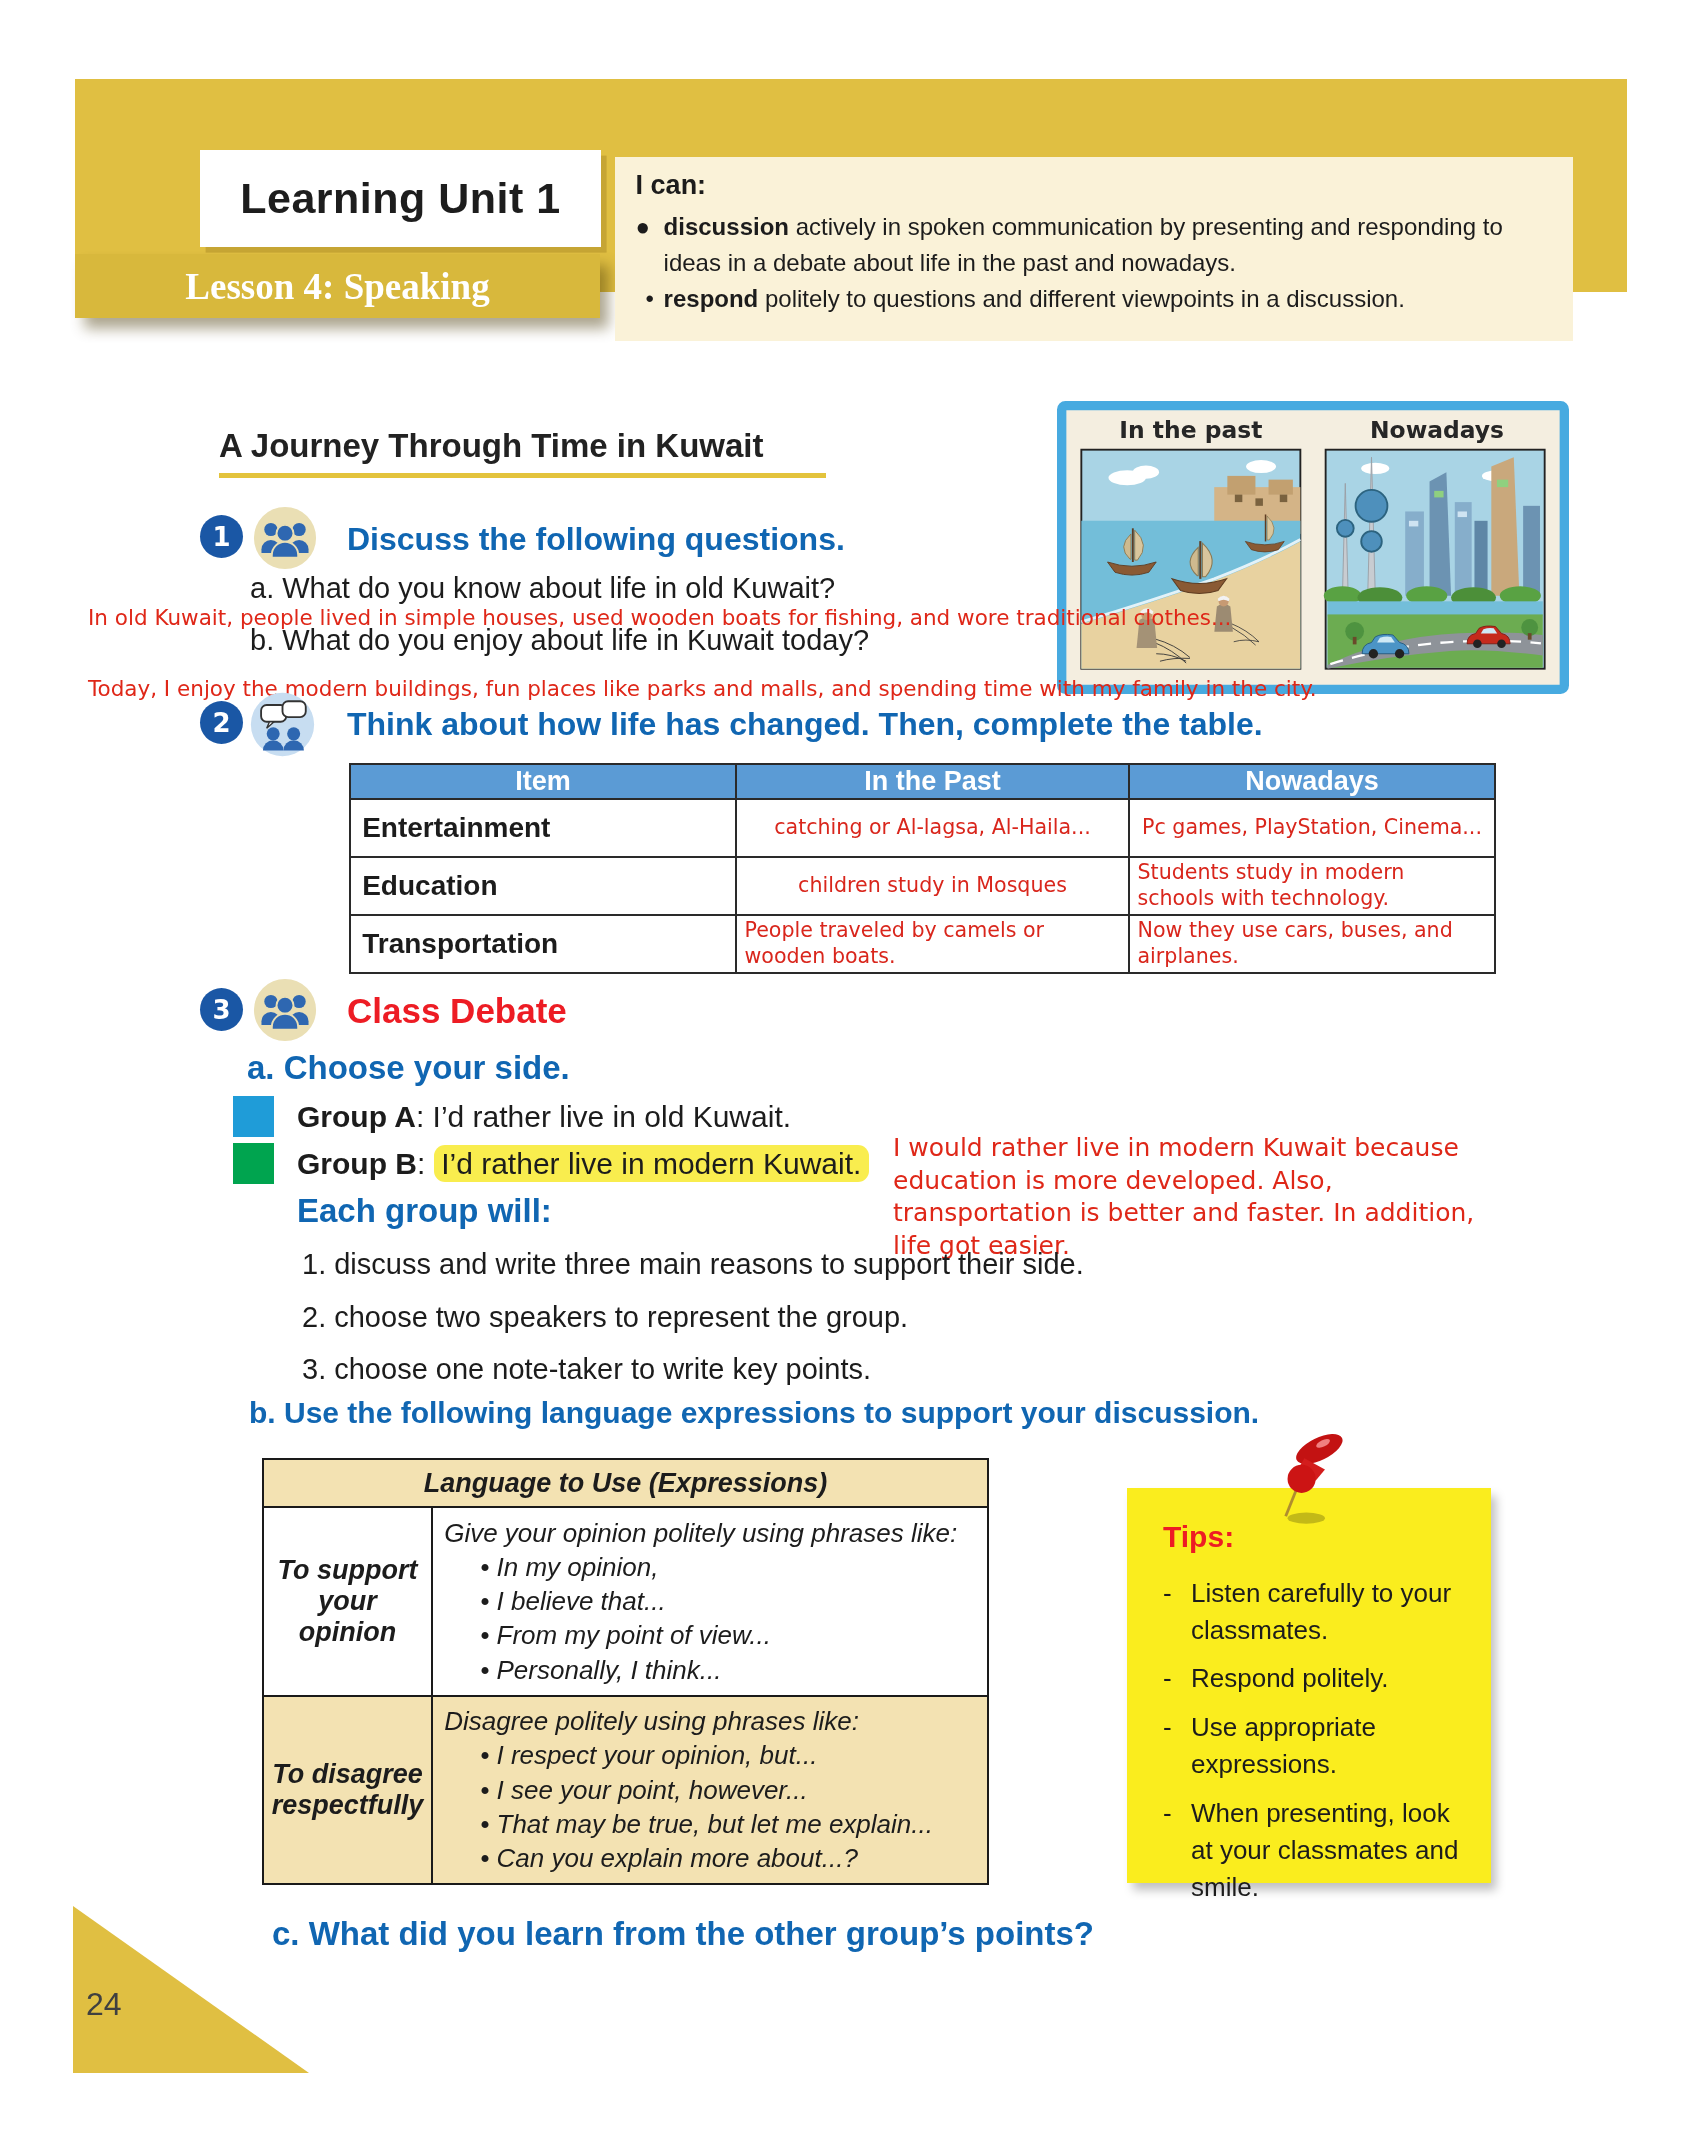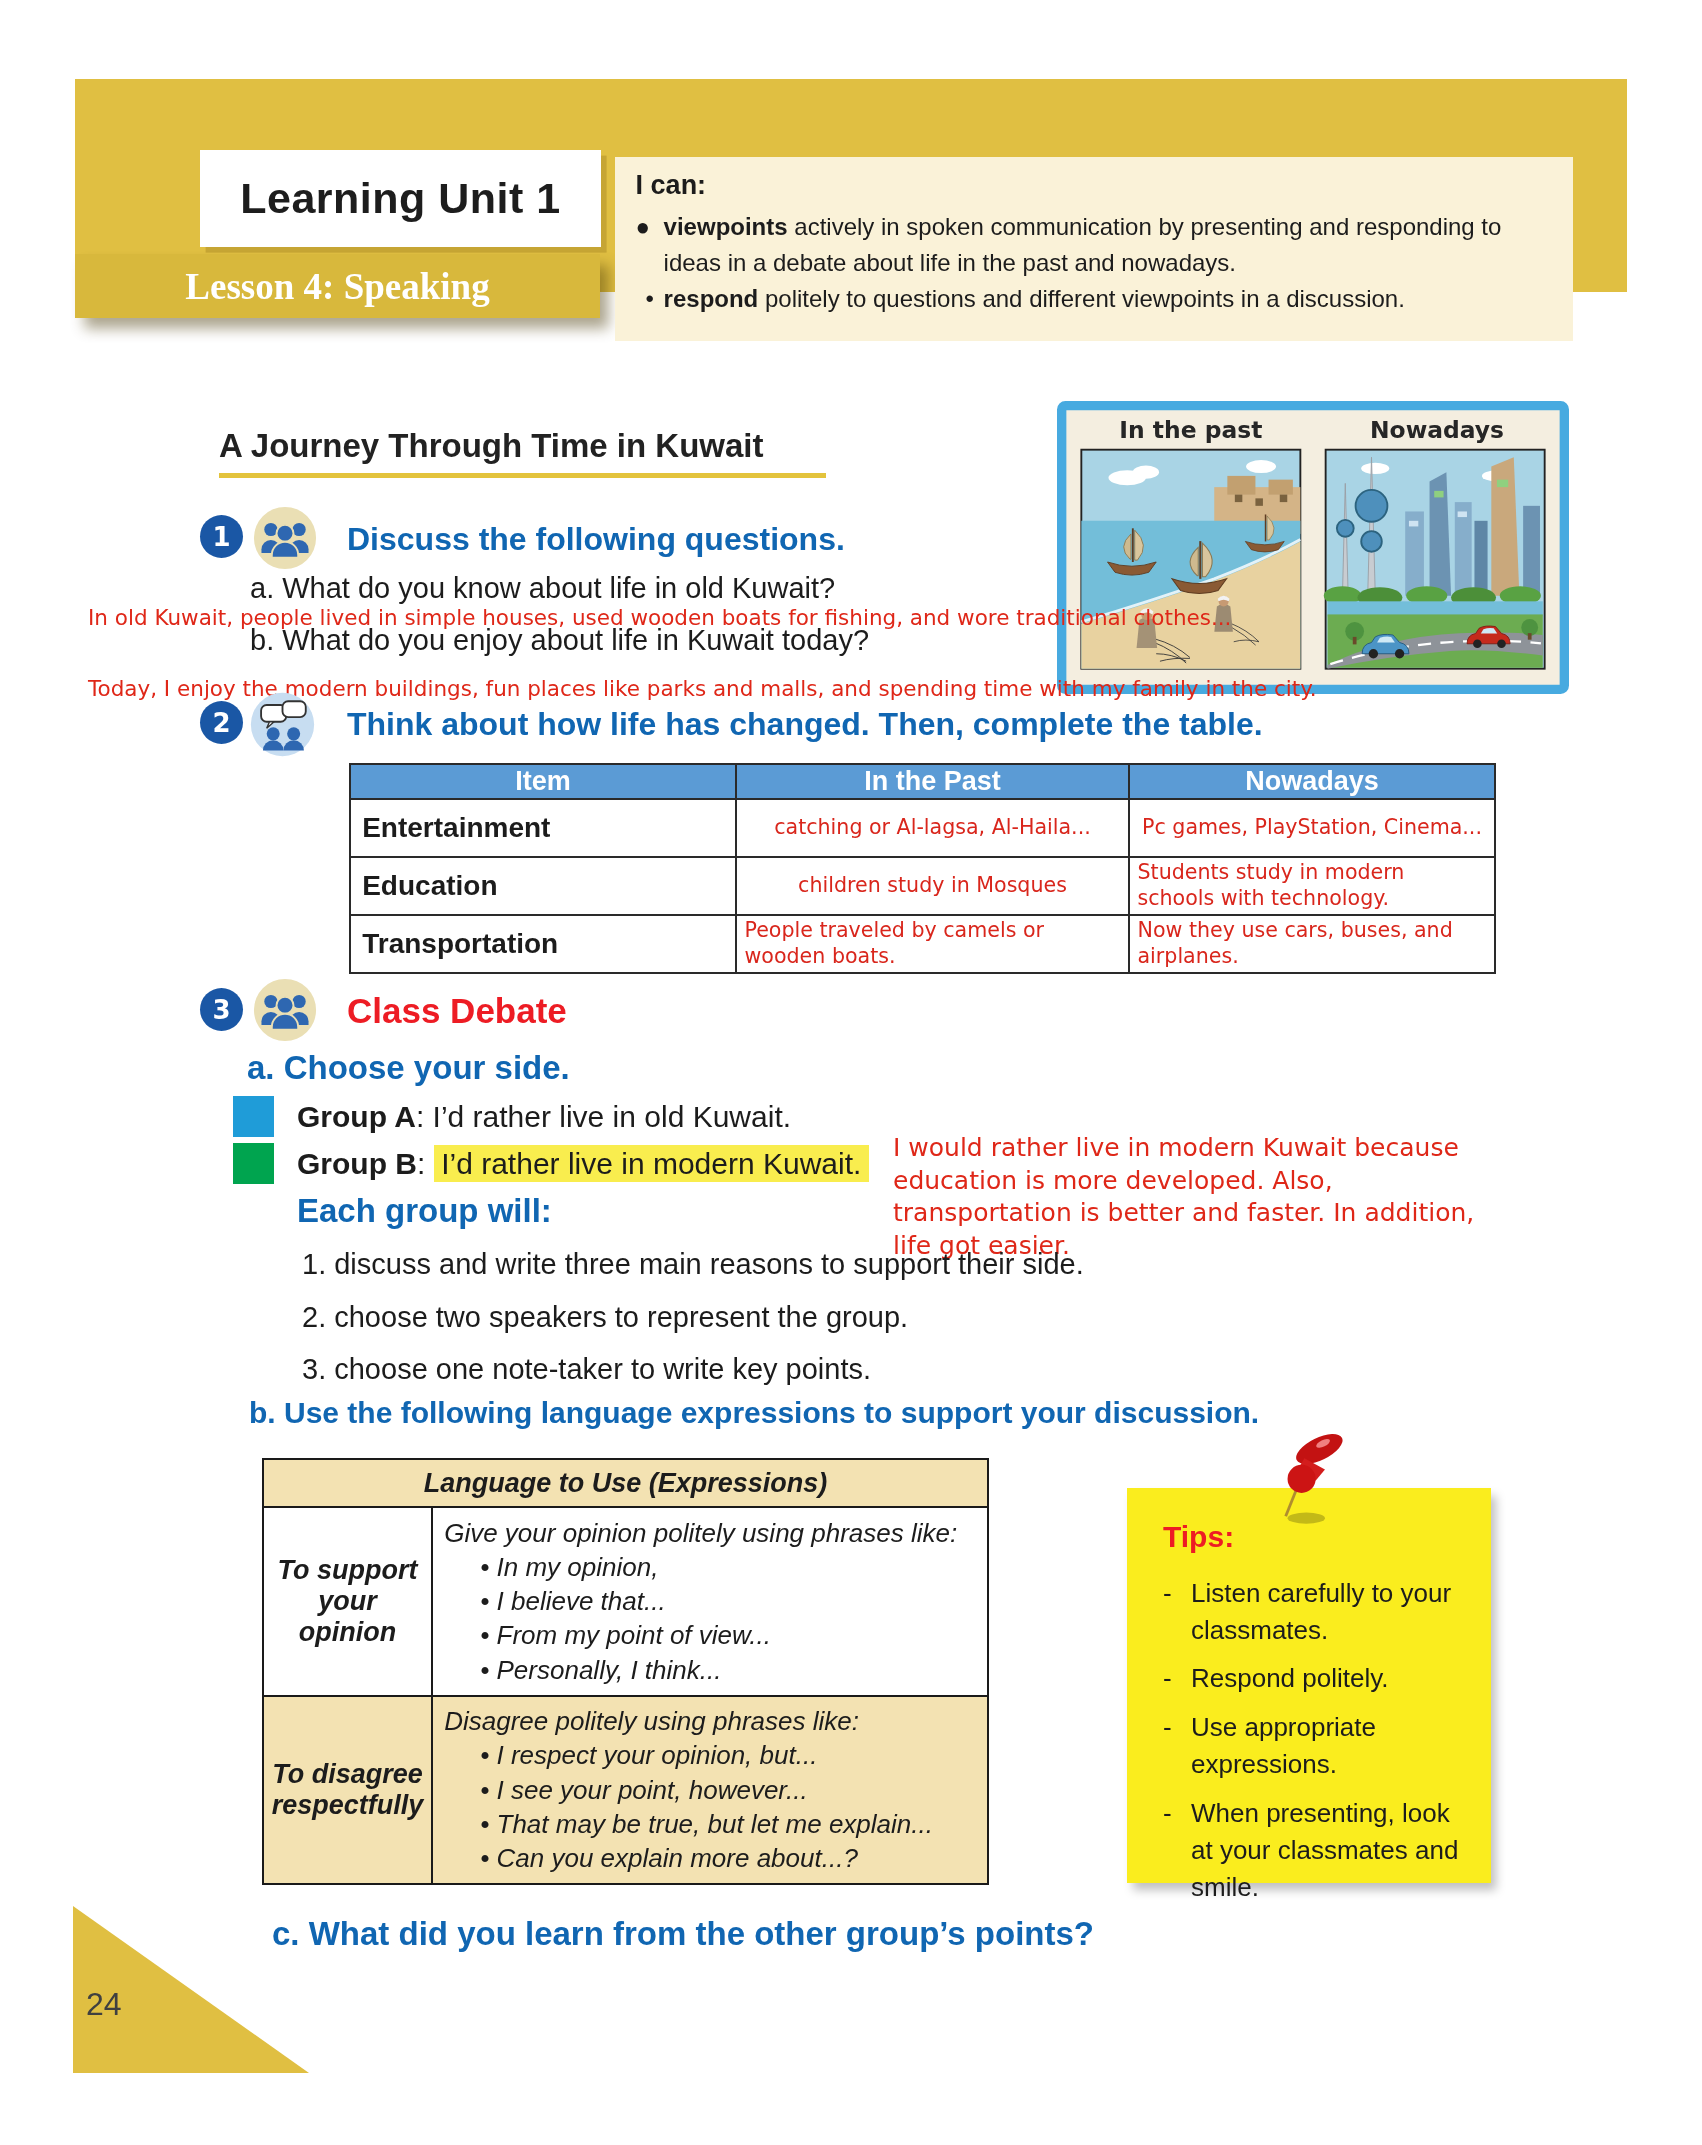--- a/index.html
+++ b/index.html
@@ -46,21 +46,21 @@
   td.item-cell{font-size:28px;font-weight:bold;padding-left:11.2px;height:58px;}
   td.red-cell{font-family:"DejaVu Sans",sans-serif;color:#D9261C;font-size:20.6px;
               text-align:center;padding:1.9px 7.5px;line-height:1.25;}
   td.red-cell.left{text-align:left;}
 
   
   .part-label{font-weight:bold;color:#1066B2;}
   .color-square{width:41px;height:41px;}
   .group-line{font-size:30px;}
   .group-line b{font-weight:bold;}
-  .hl{background:#F9ED4E;padding:1.9px 7.5px;}
+  .hl{background:#F9ED4E;padding:1.9px 7.5px;border-radius:11px;}
   .red-line{font-size:25px;line-height:1.3;}
   .steps div{font-size:29px;margin-bottom:19.7px;}
 
   
   .lang-table{left:262px;top:1458px;width:723px;border:2.8px solid #1a1a1a;background:#fff;font-style:italic;}
   .lang-header{background:#F3E2B2;border-bottom:2.8px solid #1a1a1a;text-align:center;
                font-weight:bold;font-size:27px;padding:7.5px 0;}
   .lang-row{display:flex;}
   .lang-row.first{border-bottom:2.8px solid #1a1a1a;}
   .lang-row.tan{background:#F3E2B2;}
@@ -92,21 +92,21 @@
   <div class="abs unit-box">
     <span class="unit-title">Learning Unit 1</span>
   </div>
   <div class="abs lesson-box">
     <span class="lesson-title">Lesson 4: Speaking</span>
   </div>
   <div class="abs ican-box">
     <div class="ican-label">I can:</div>
     <div class="ican-item">
       <span class="ican-bullet">●</span>
-      <span><b>viewpoints</b><span> actively in spoken communication by presenting and responding to ideas in a debate about life in the past and nowadays.</span></span>
+      <span><b>discussion</b><span> actively in spoken communication by presenting and responding to ideas in a debate about life in the past and nowadays.</span></span>
     </div>
     <div class="ican-item">
       <span class="ican-bullet" style="text-align:center;">•</span>
       <span><b>respond</b><span> politely to questions and different viewpoints in a discussion.</span></span>
     </div>
   </div>
 
   <div class="abs page-title">A Journey Through Time in Kuwait</div>
   <div class="abs title-underline"></div>
 

